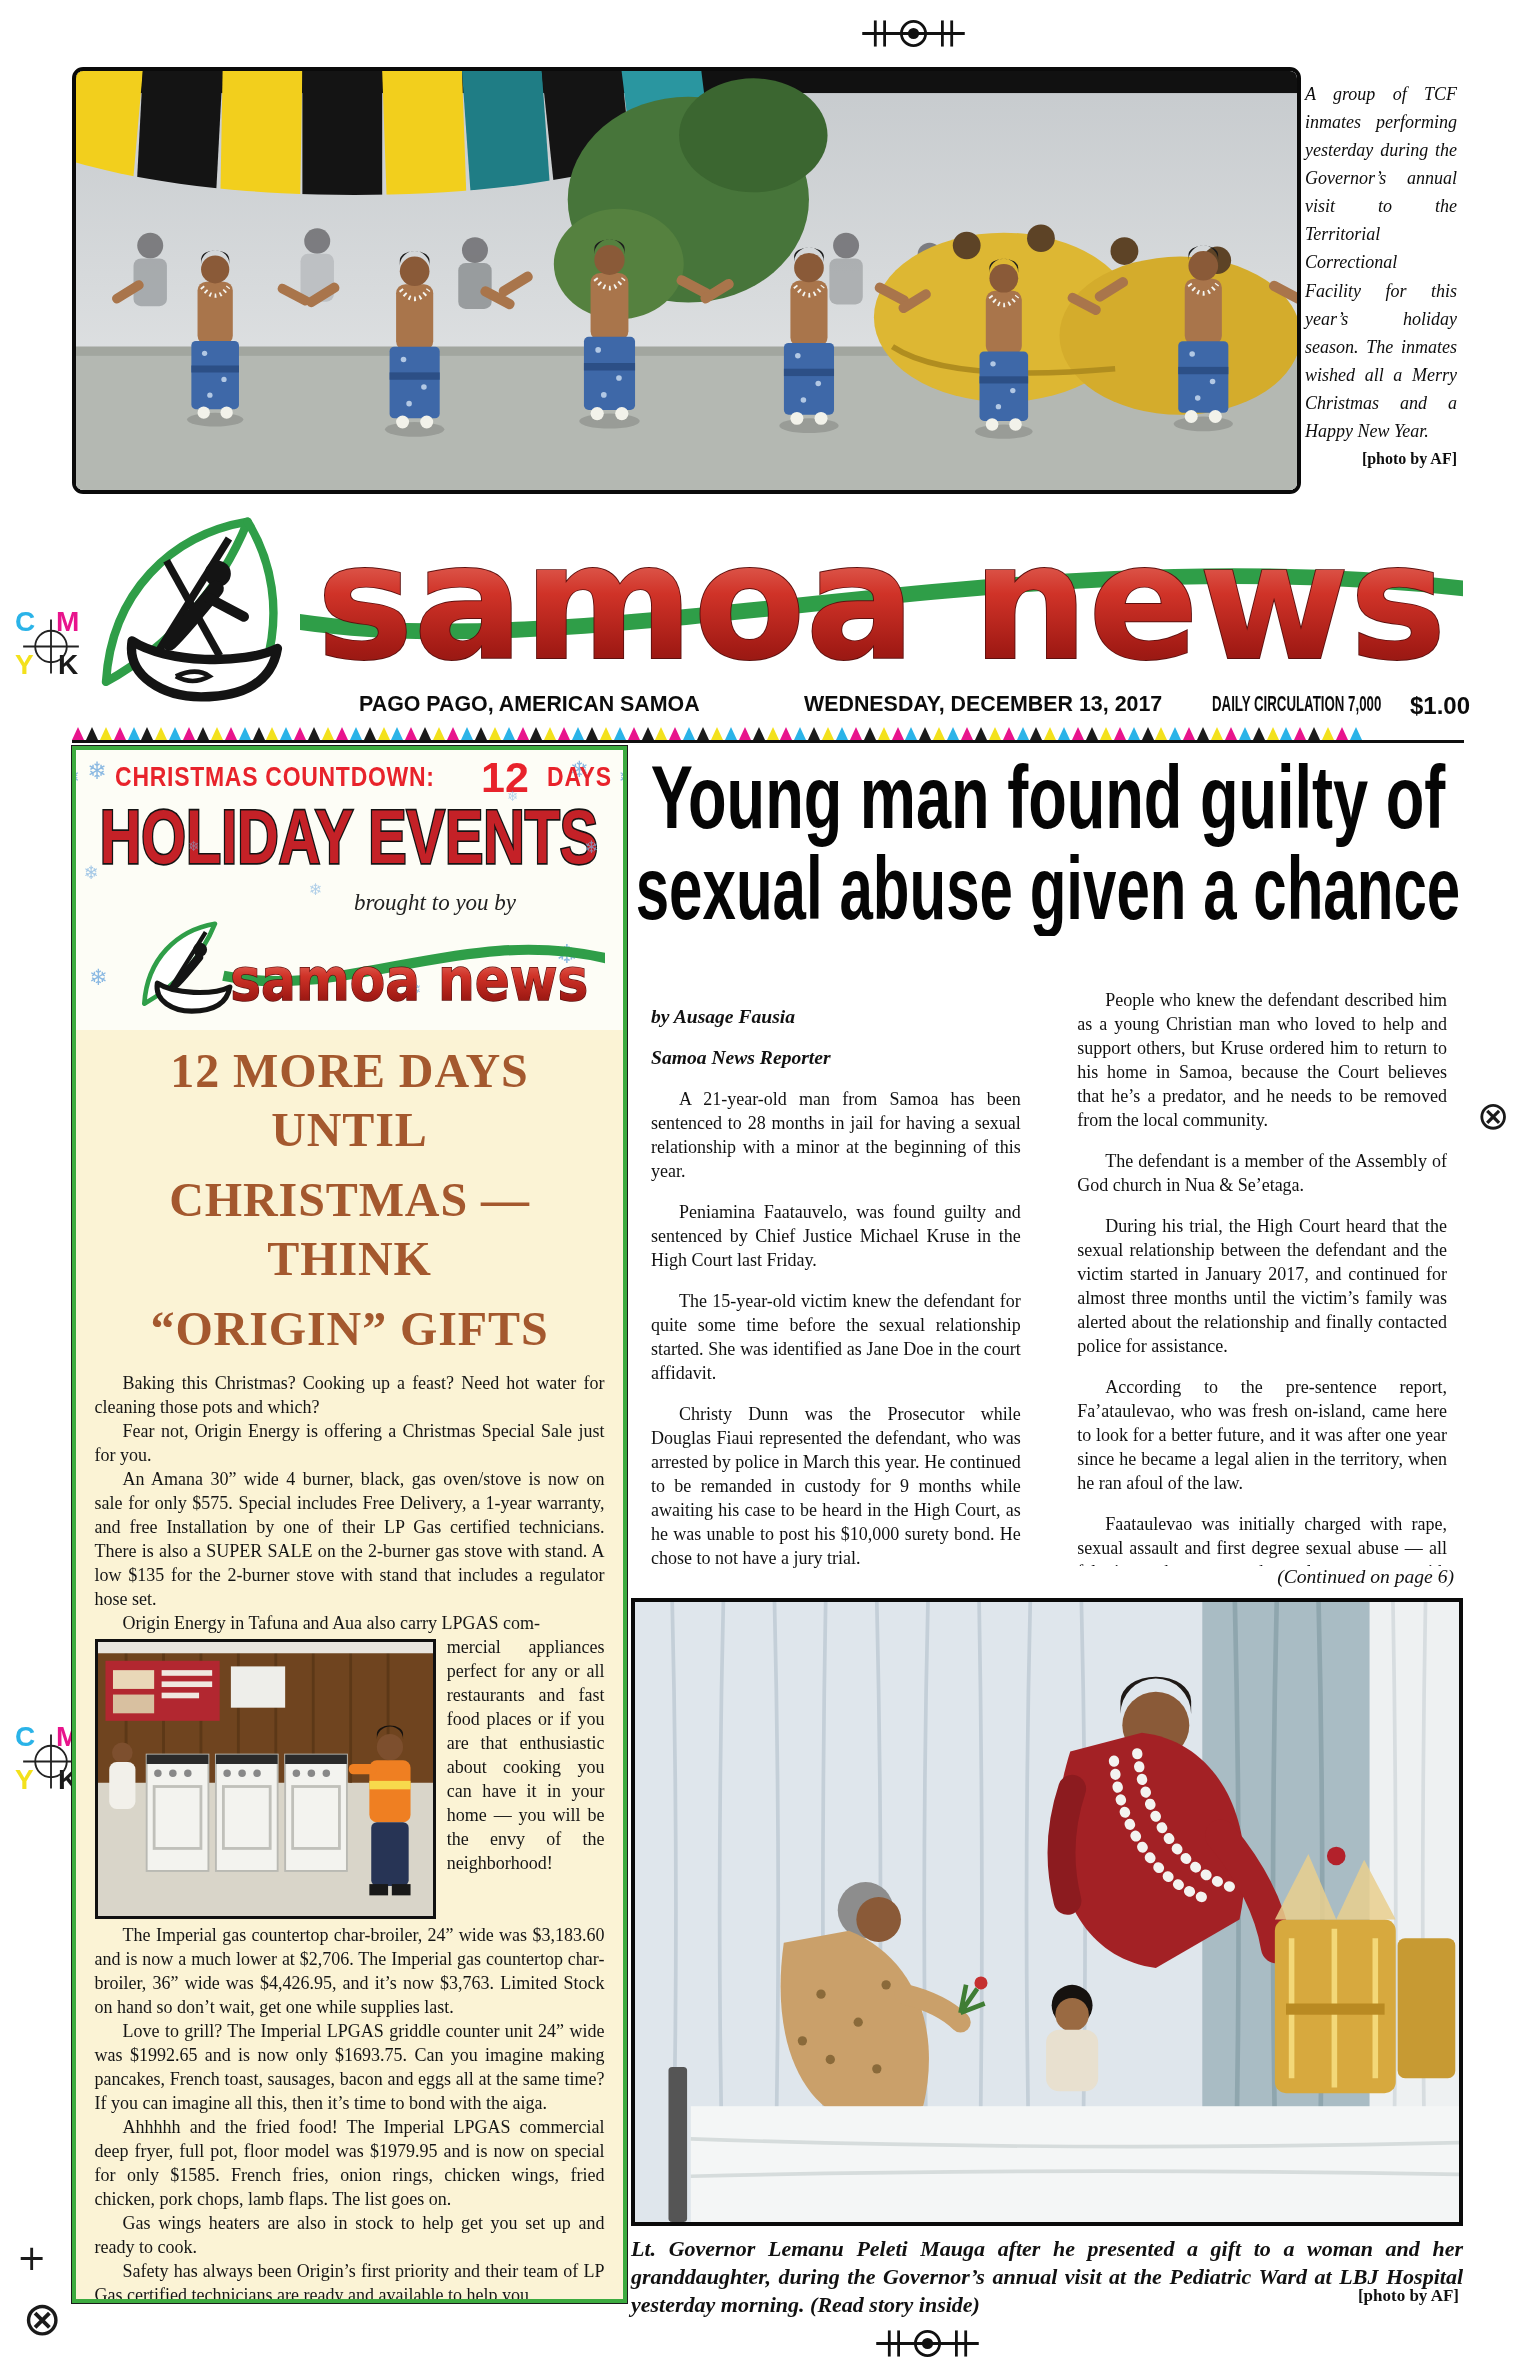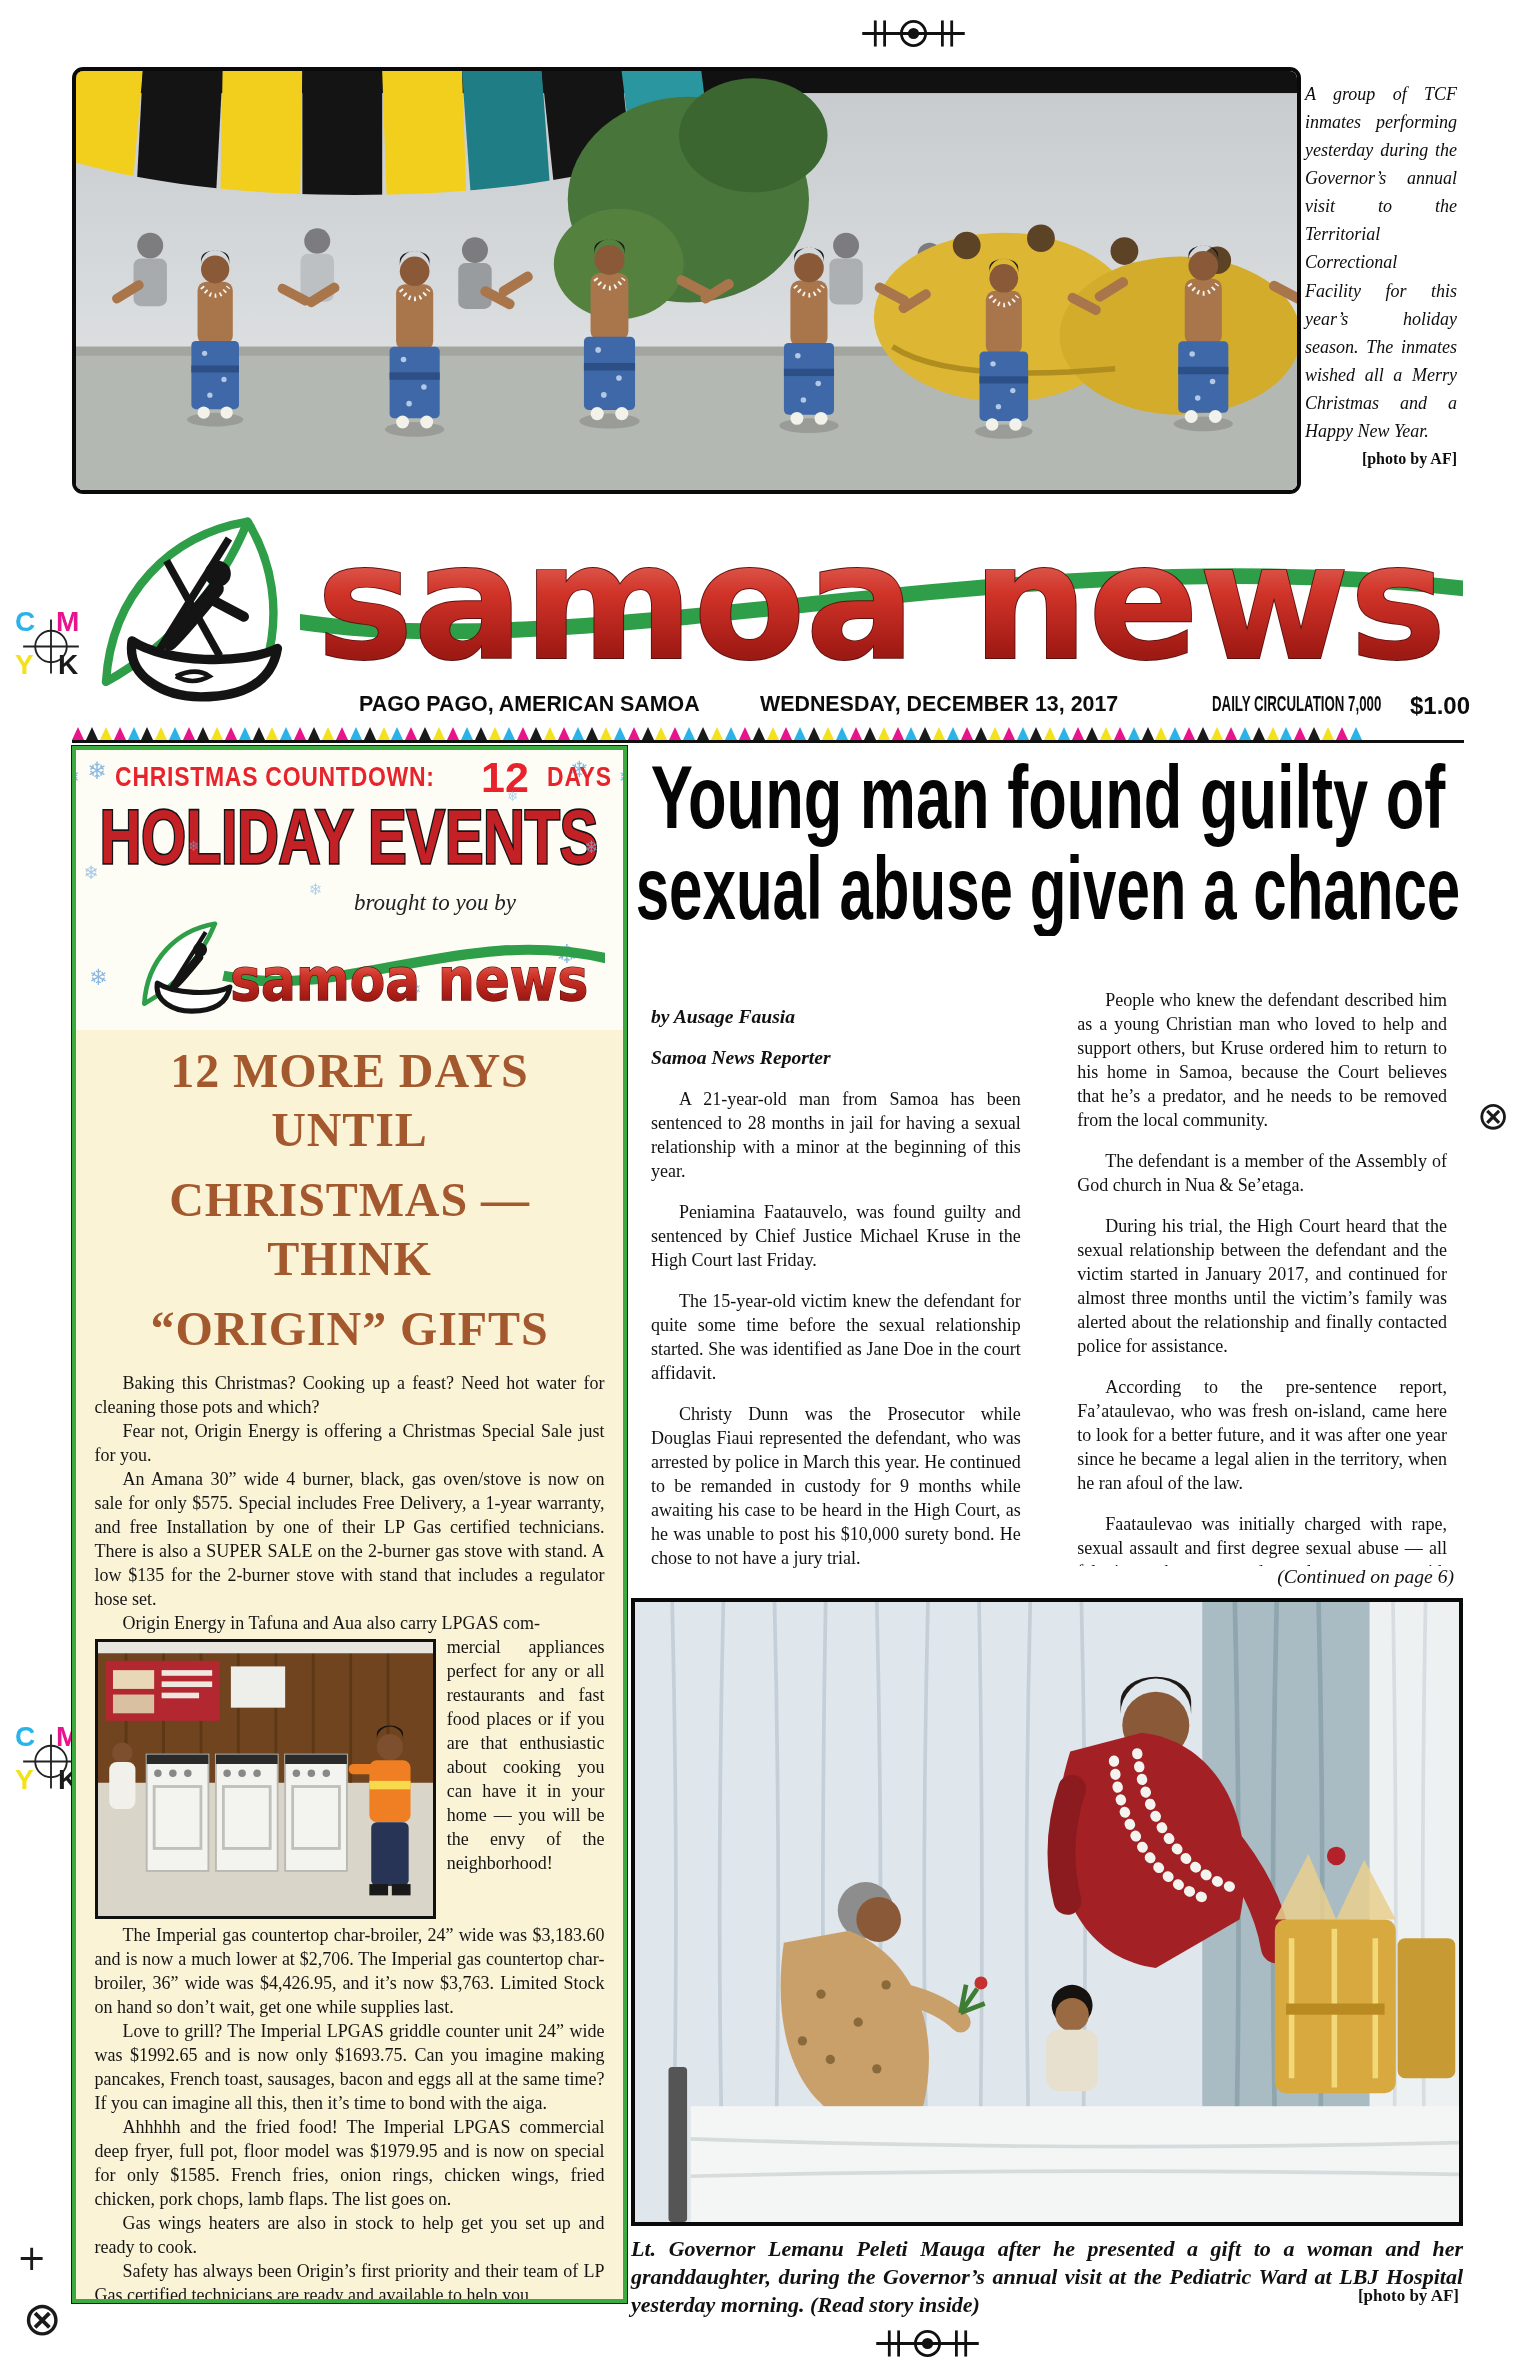--- a/index.html
+++ b/index.html
@@ -25,21 +25,21 @@
   .caption-top{left:1305px;top:80px;width:152px;height:410px;font-style:italic;font-size:18px;
                line-height:1.56;text-align:justify;color:#0d0d0d;}
   .caption-top .credit{font-style:normal;font-weight:bold;text-align:right;font-size:16px;margin-top:1.9px;}
 
   
   .logo-icon{left:78px;top:503px;width:233px;height:205px;}
   .masthead-svg{left:300px;top:511px;width:1163px;height:186px;}
   .info{position:absolute;top:692px;font-family:"Liberation Sans",sans-serif;font-weight:bold;
         font-size:21.4px;color:#0c0c0c;white-space:nowrap;}
   .info.city{left:359px;}
-  .info.date{left:760px;}
+  .info.date{left:804px;}
   .info.circ{left:1212px;transform:scaleX(.62);transform-origin:left center;}
   .info.price{left:1410px;font-size:24px;}
 
   
   .tri-border{left:72px;top:720px;width:1392px;height:19.6px;border-bottom:3.7px solid #0f0f0f;
               display:flex;align-items:flex-end;overflow:hidden;}
   .tri{width:0;height:0;border-left:6.5px solid transparent;border-right:6.5px solid transparent;
        border-bottom:13px solid #000;margin-right:1.9px;flex:none;}
 
   

